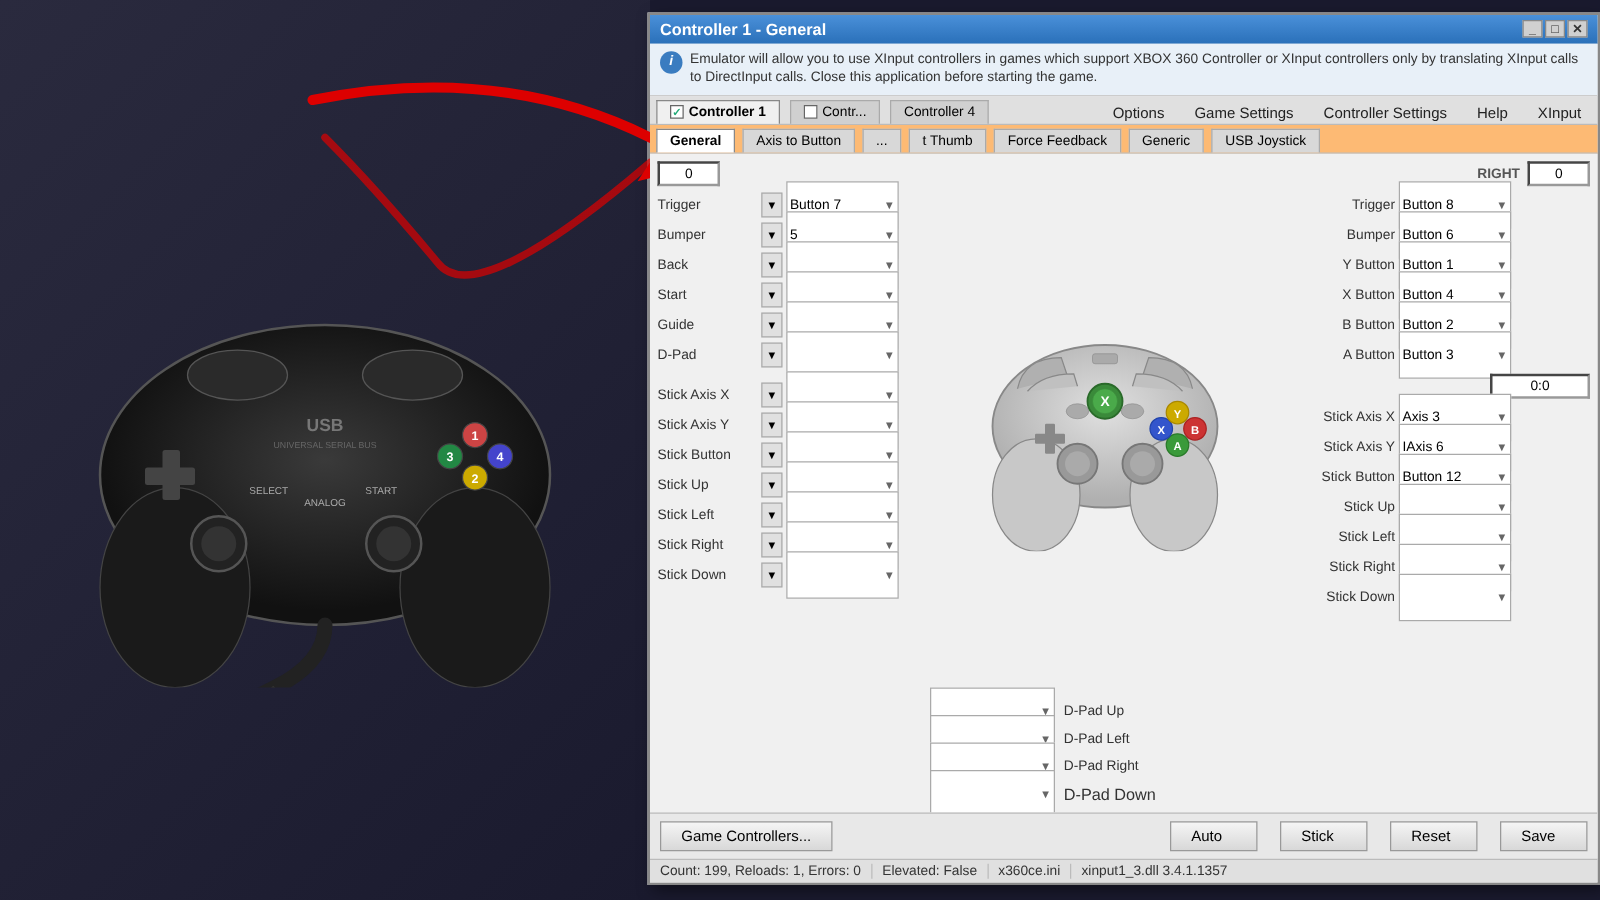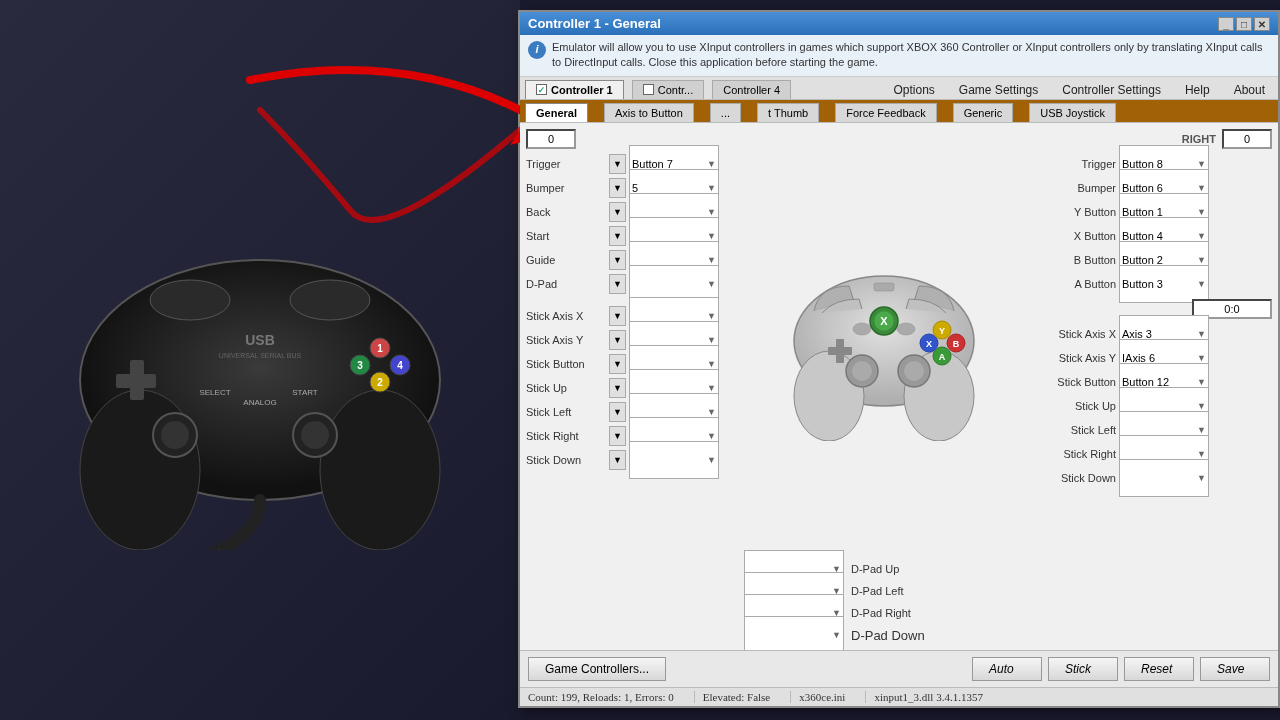--- a/index.html
+++ b/index.html
@@ -60,21 +60,21 @@
     }
 
     
     .title-bar {
       background: linear-gradient(to bottom, #4a90d9, #2a70b9);
       color: white;
       padding: 4px 8px;
       font-size: 13px;
       font-weight: bold;
       display: flex;
-      align-items: flex-end;
+      align-items: flex-start;
       justify-content: space-between;
     }
 
     .title-bar-buttons {
       display: flex;
       gap: 2px;
     }
 
     .title-btn {
       width: 16px;
@@ -165,25 +165,25 @@
 
     .menu-item {
       padding: 2px 8px;
       cursor: pointer;
       font-size: 12px;
       color: #222;
     }
 
     
     .sub-tabs {
-      background: #a16207;
+      background: #fdba74;
       border-bottom: 1px solid #bbb;
       padding: 3px 5px 0;
       display: flex;
-      gap: 16px;
+      gap: 6px;
     }
 
     .sub-tab {
       padding: 3px 10px;
       background: #d8d8d8;
       border: 1px solid #aaa;
       border-bottom: none;
       cursor: pointer;
       font-size: 11px;
     }
@@ -323,24 +323,23 @@
       background: #e0e0e0;
       border-top: 1px solid #bbb;
       padding: 3px 8px;
       display: flex;
       font-size: 11px;
       color: #333;
       gap: 0;
     }
 
     .status-segment {
-      padding: 0 20px 0 0;
+      padding: 0 8px 0 0;
       border-right: 1px solid #bbb;
       margin-right: 8px;
-      font-family: Liberation Serif, serif;
     }
 
     .status-segment:last-child {
       border-right: none;
     }
 
     .right-label {
       font-size: 11px;
       font-weight: bold;
       color: #555;
@@ -456,21 +455,21 @@
     </div>
     <div class="ctrl-tab">
       <span>Controller 4</span>
     </div>
 
     <div style="flex:1"></div>
     <div class="menu-item">Options</div>
     <div class="menu-item">Game Settings</div>
     <div class="menu-item">Controller Settings</div>
     <div class="menu-item">Help</div>
-    <div class="menu-item">About</div>
+    <div class="menu-item">XInput</div>
   </div>
 
   <div class="sub-tabs">
     <div class="sub-tab active">General</div>
     <div class="sub-tab">Axis to Button</div>
     <div class="sub-tab">...</div>
     <div class="sub-tab">t Thumb</div>
     <div class="sub-tab">Force Feedback</div>
     <div class="sub-tab">Generic</div>
     <div class="sub-tab">USB Joystick</div>
@@ -808,21 +807,21 @@
           <div class="mapping-dropdown">
             <span></span>
             <span class="mapping-dropdown-arrow">▼</span>
           </div>
         </div>
       </div>
     </div>
 
     <div class="action-bar">
       <div class="action-btn">Game Controllers...</div>
-      <div style="display:flex; gap:6px;font-style:italic;">
+      <div style="display:flex; gap:18px;">
         <div class="action-btn">Auto</div>
         <div class="action-btn">Stick</div>
         <div class="action-btn">Reset</div>
         <div class="action-btn">Save</div>
       </div>
     </div>
   </div>
 
   <div class="status-bar">
     <span class="status-segment">Count: 199, Reloads: 1, Errors: 0</span>

